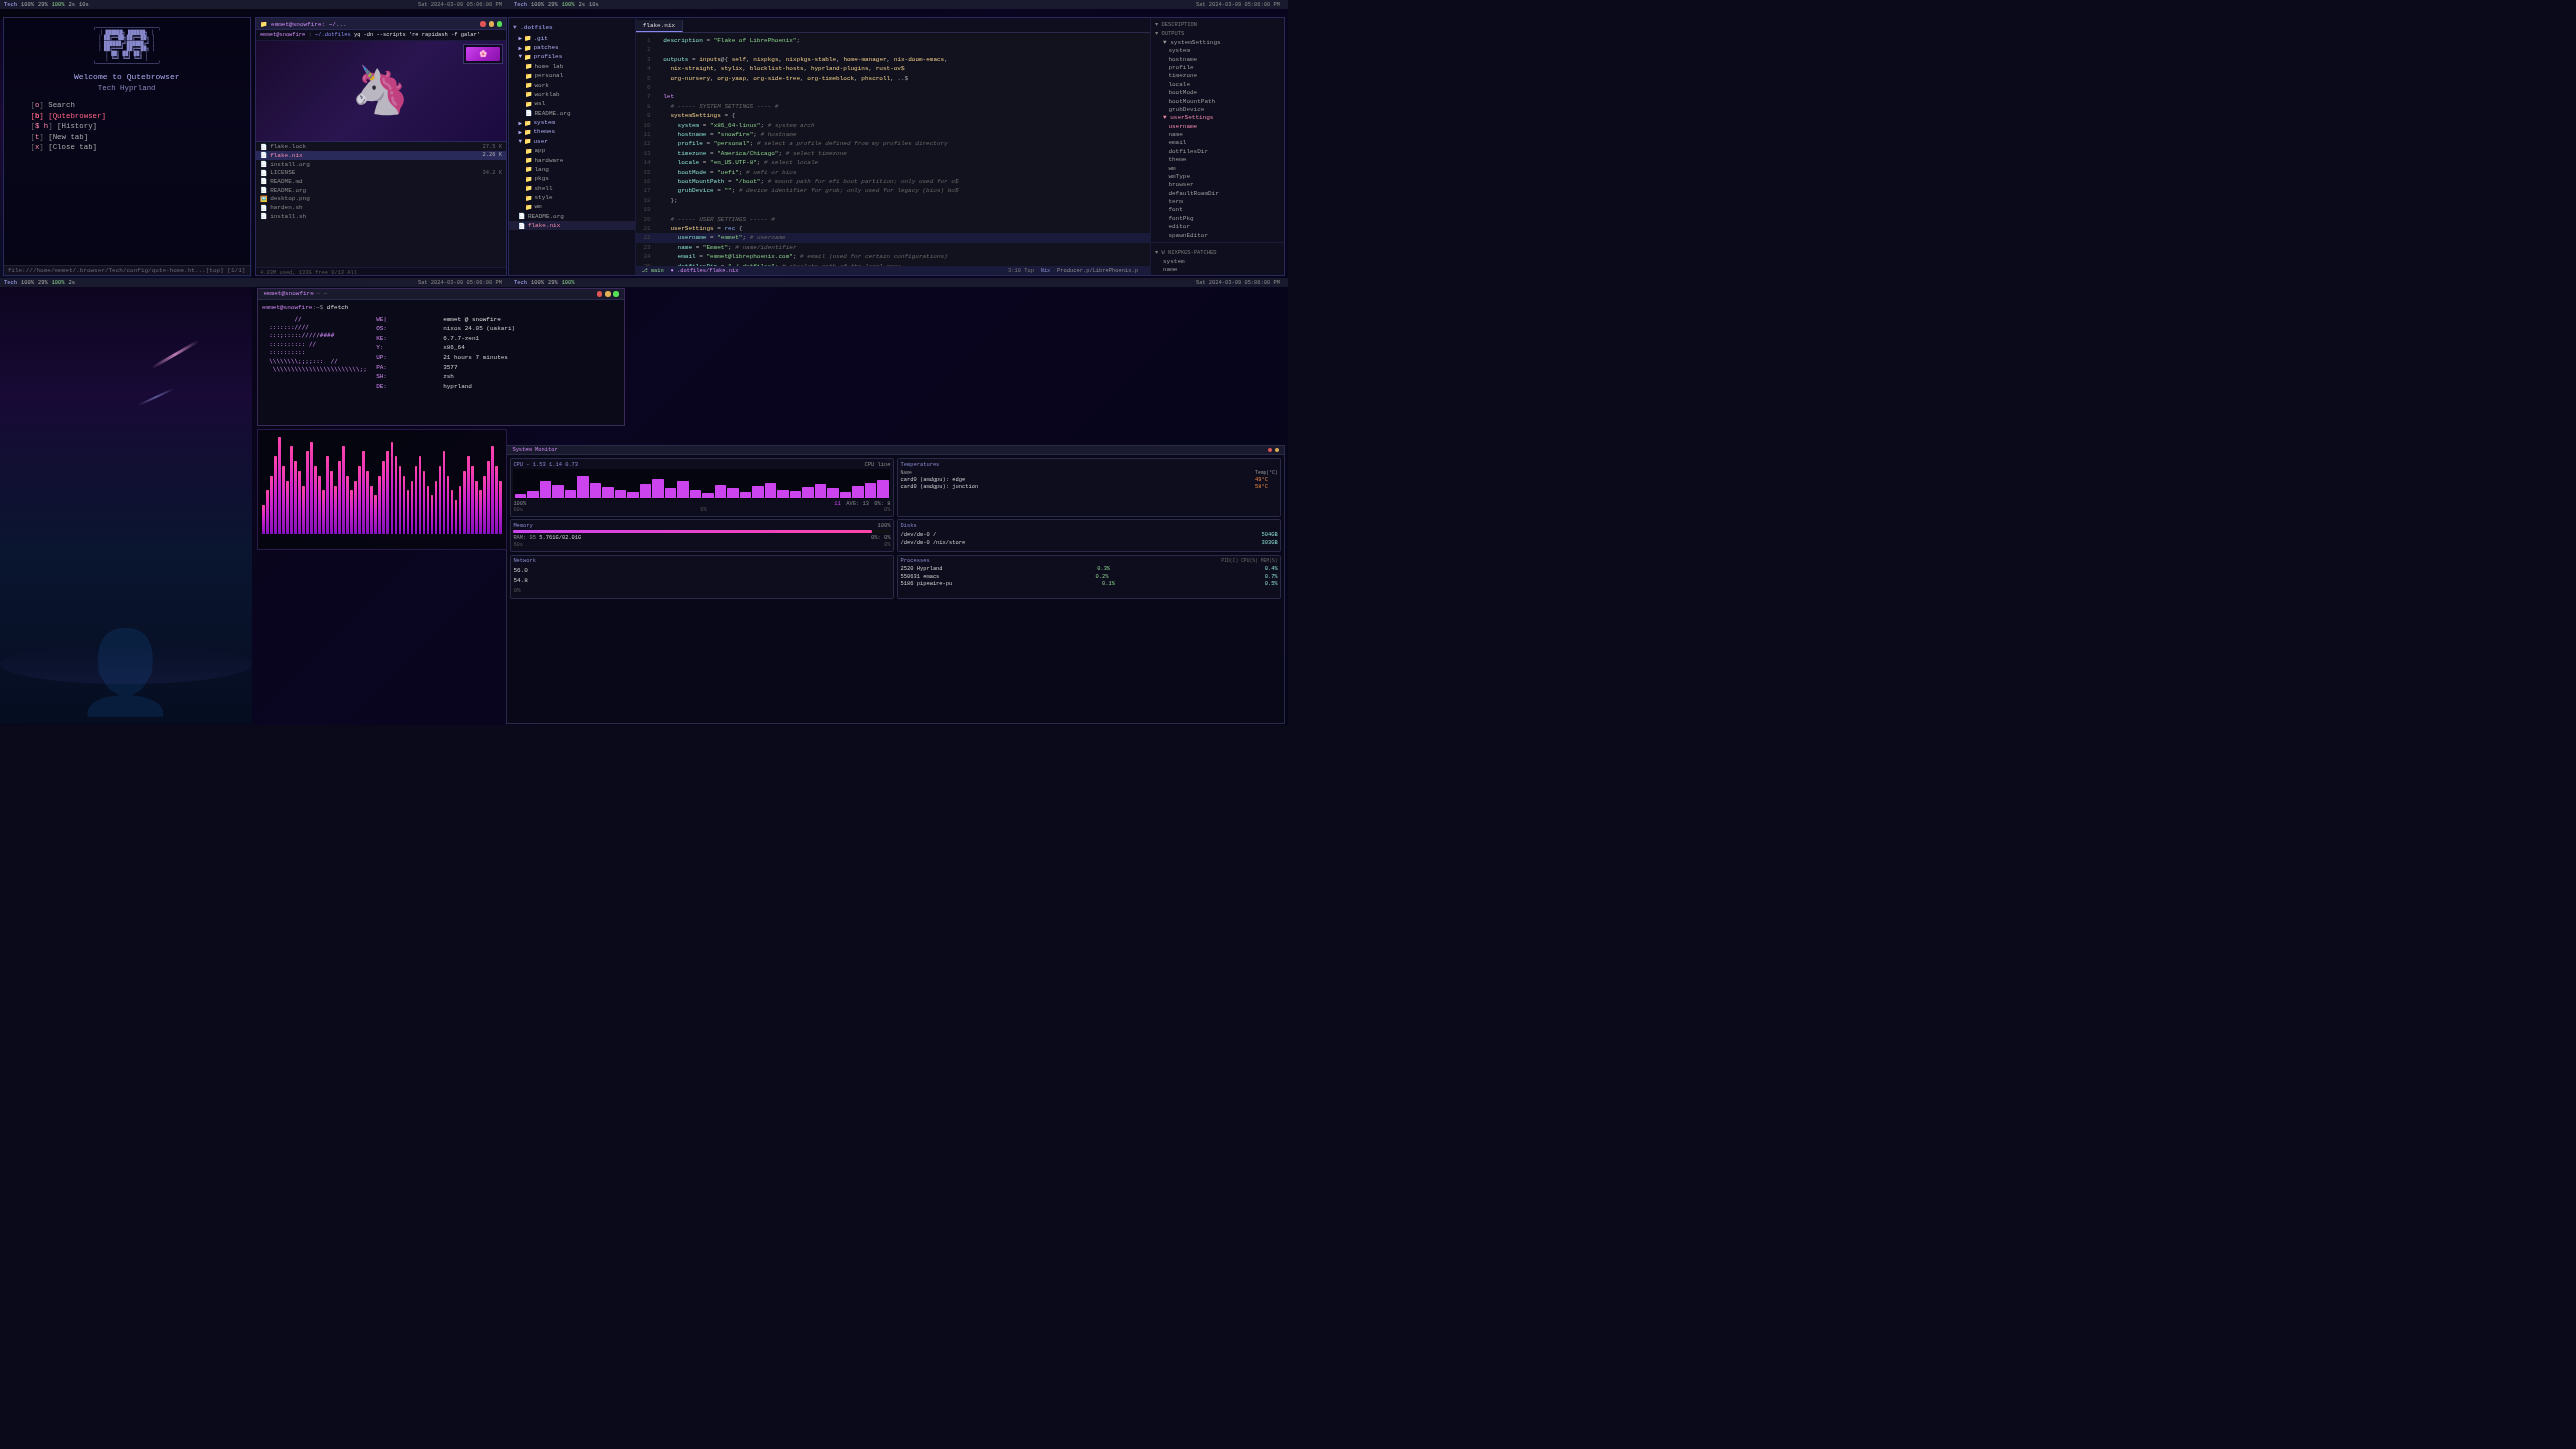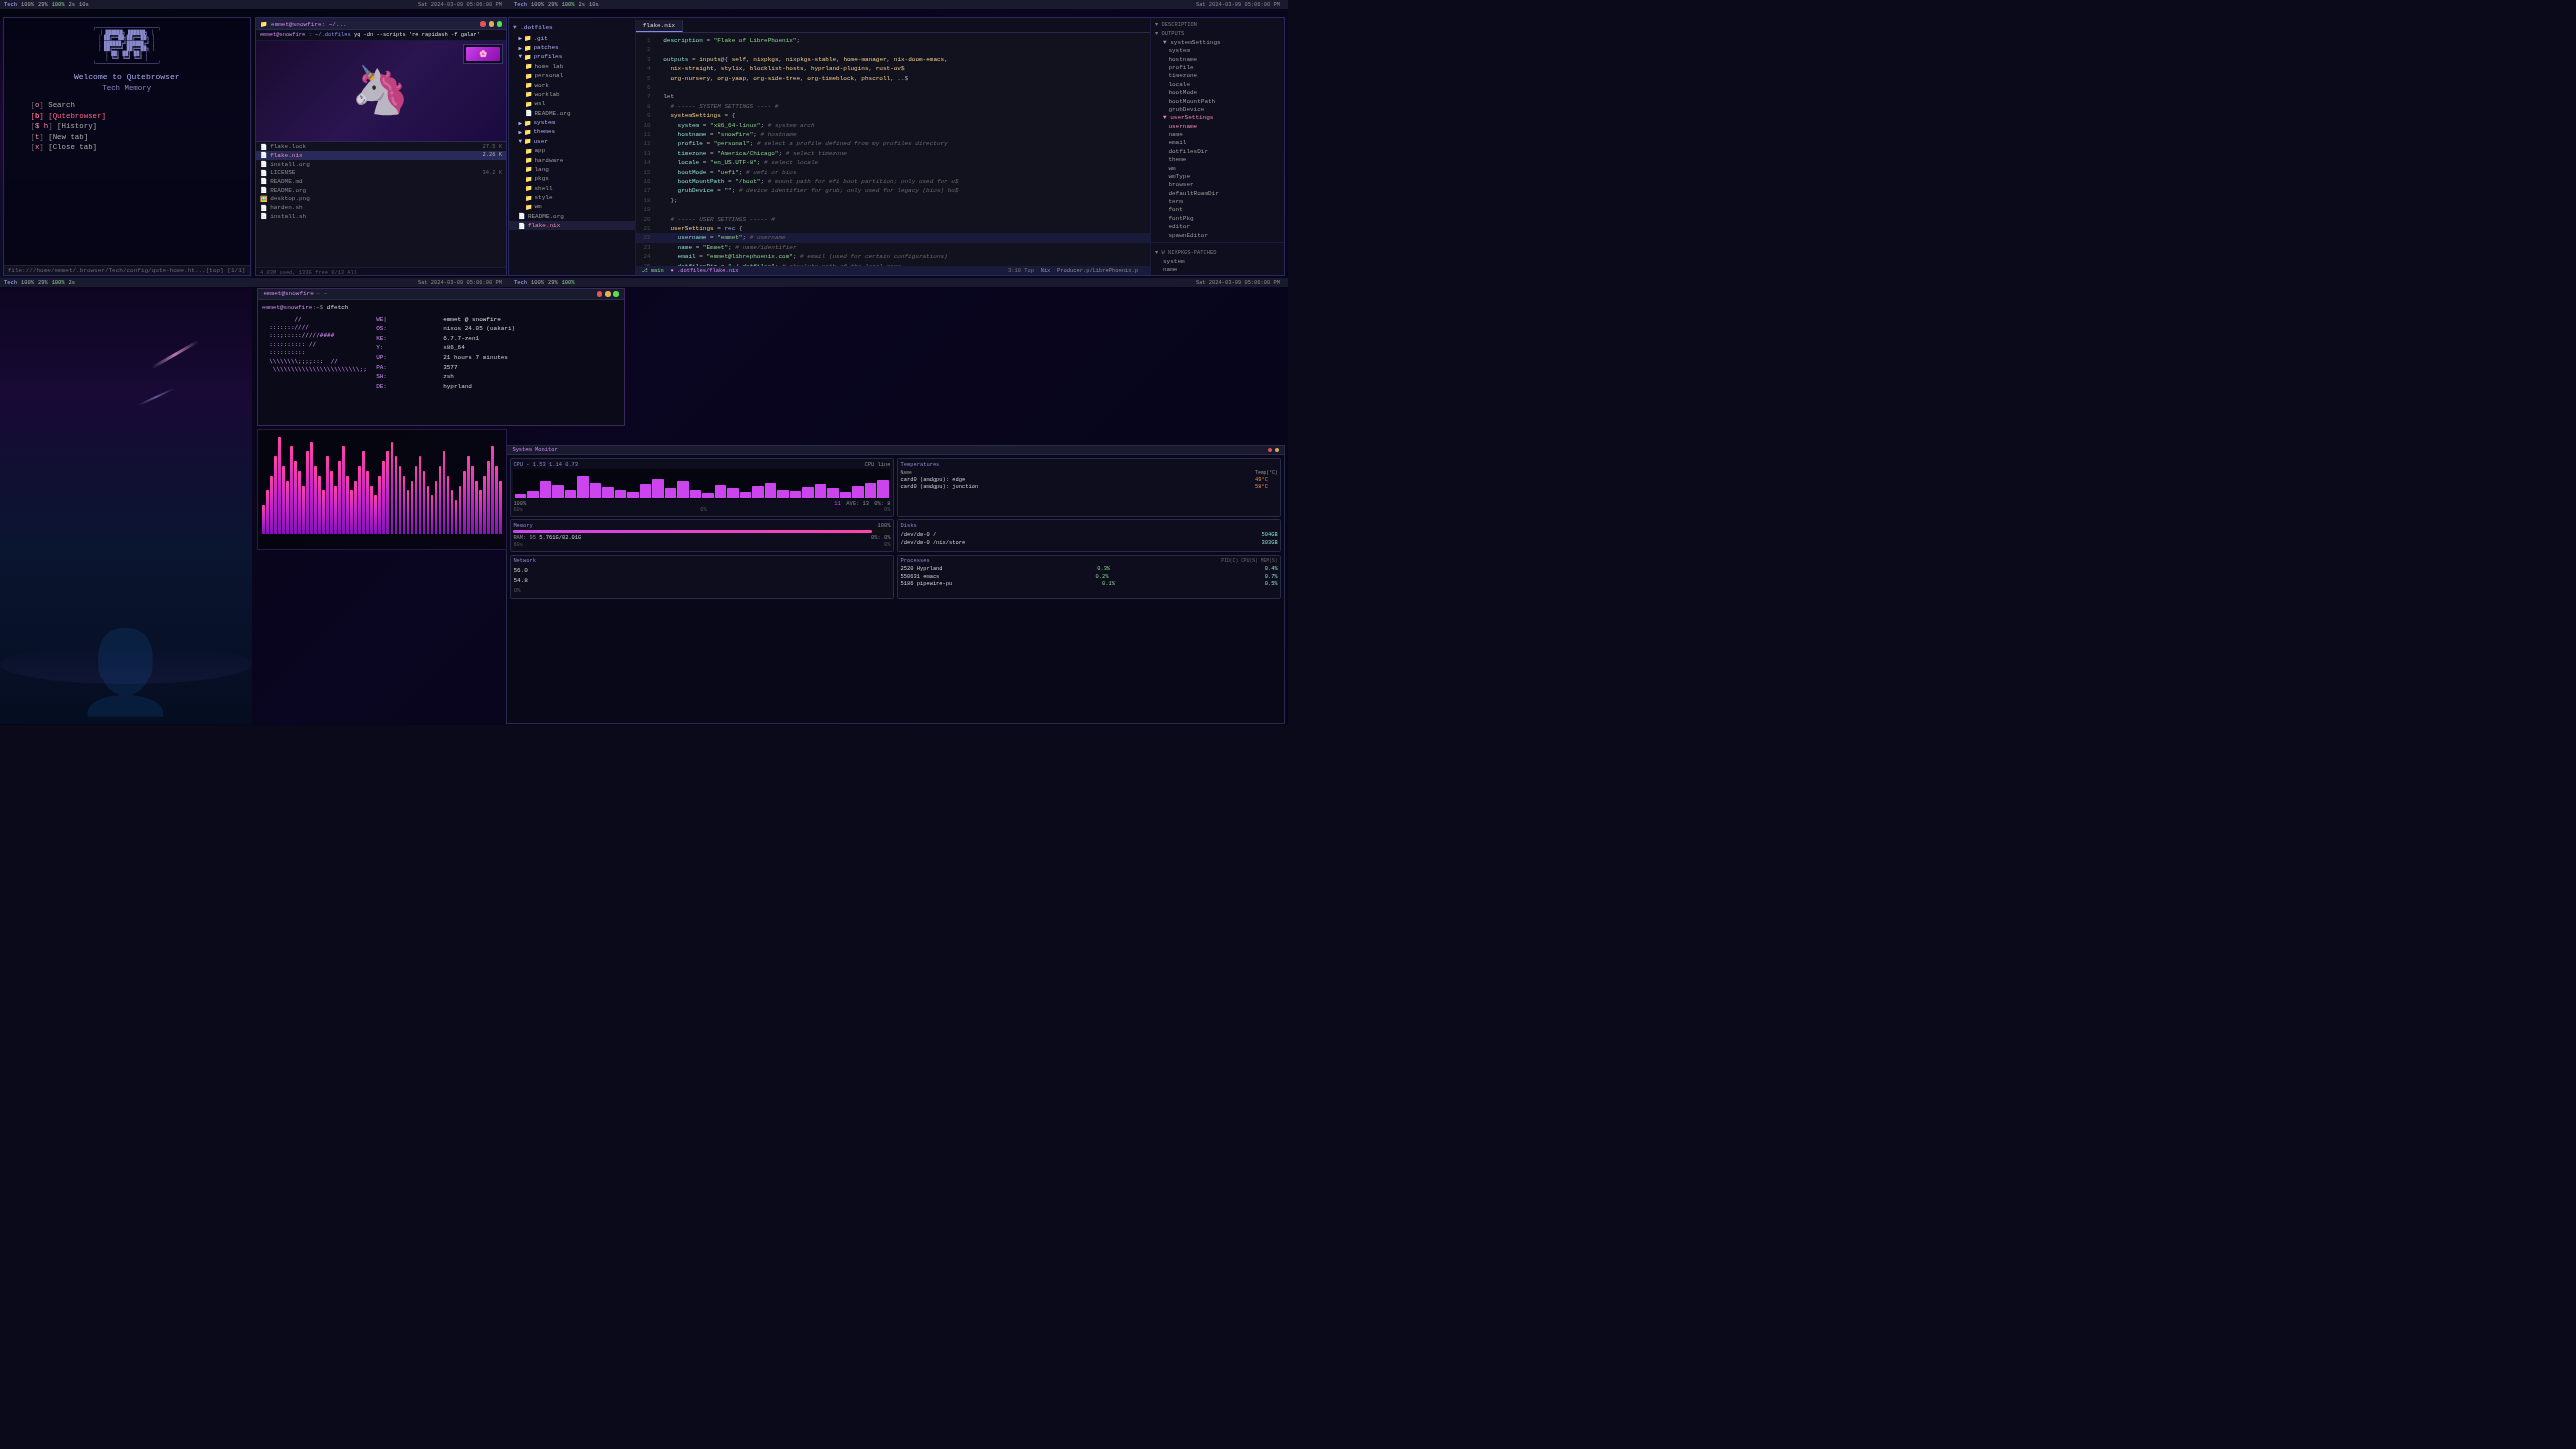--- a/index.html
+++ b/index.html
@@ -278,21 +278,21 @@
     │  ██████╗ ██████╗     │<br>
     │  ██╔══██╗██╔══██╗    │<br>
     │  ██████╔╝██████╔╝    │<br>
     │  ██╔═══╝ ██╔══██╗    │<br>
     │  ██║     ██║  ██║    │<br>
     │  ╚═╝     ╚═╝  ╚═╝    │<br>
     ╰──────────────────────╯
   </div>
 
   <div class="qb-welcome">Welcome to Qutebrowser</div>
-  <div class="qb-profile">Tech Memory</div>
+  <div class="qb-profile">Tech Hyprland</div>
 
   <div style="padding: 2.7px 13.4px;">
     <div class="qb-menu-item">
       <span class="bracket">[</span><span class="key">o</span><span class="bracket">]</span> Search
     </div>
     <div class="qb-menu-item active">
       <span style="color:#ff6688;">[</span><span style="color:#ff6688;font-weight:bold;">b</span><span style="color:#ff6688;">]</span> <span style="color:#ff6688;">[Qutebrowser]</span>
     </div>
     <div class="qb-menu-item">
       <span class="bracket">[</span><span class="key">$ h</span><span class="bracket">]</span> [History]

